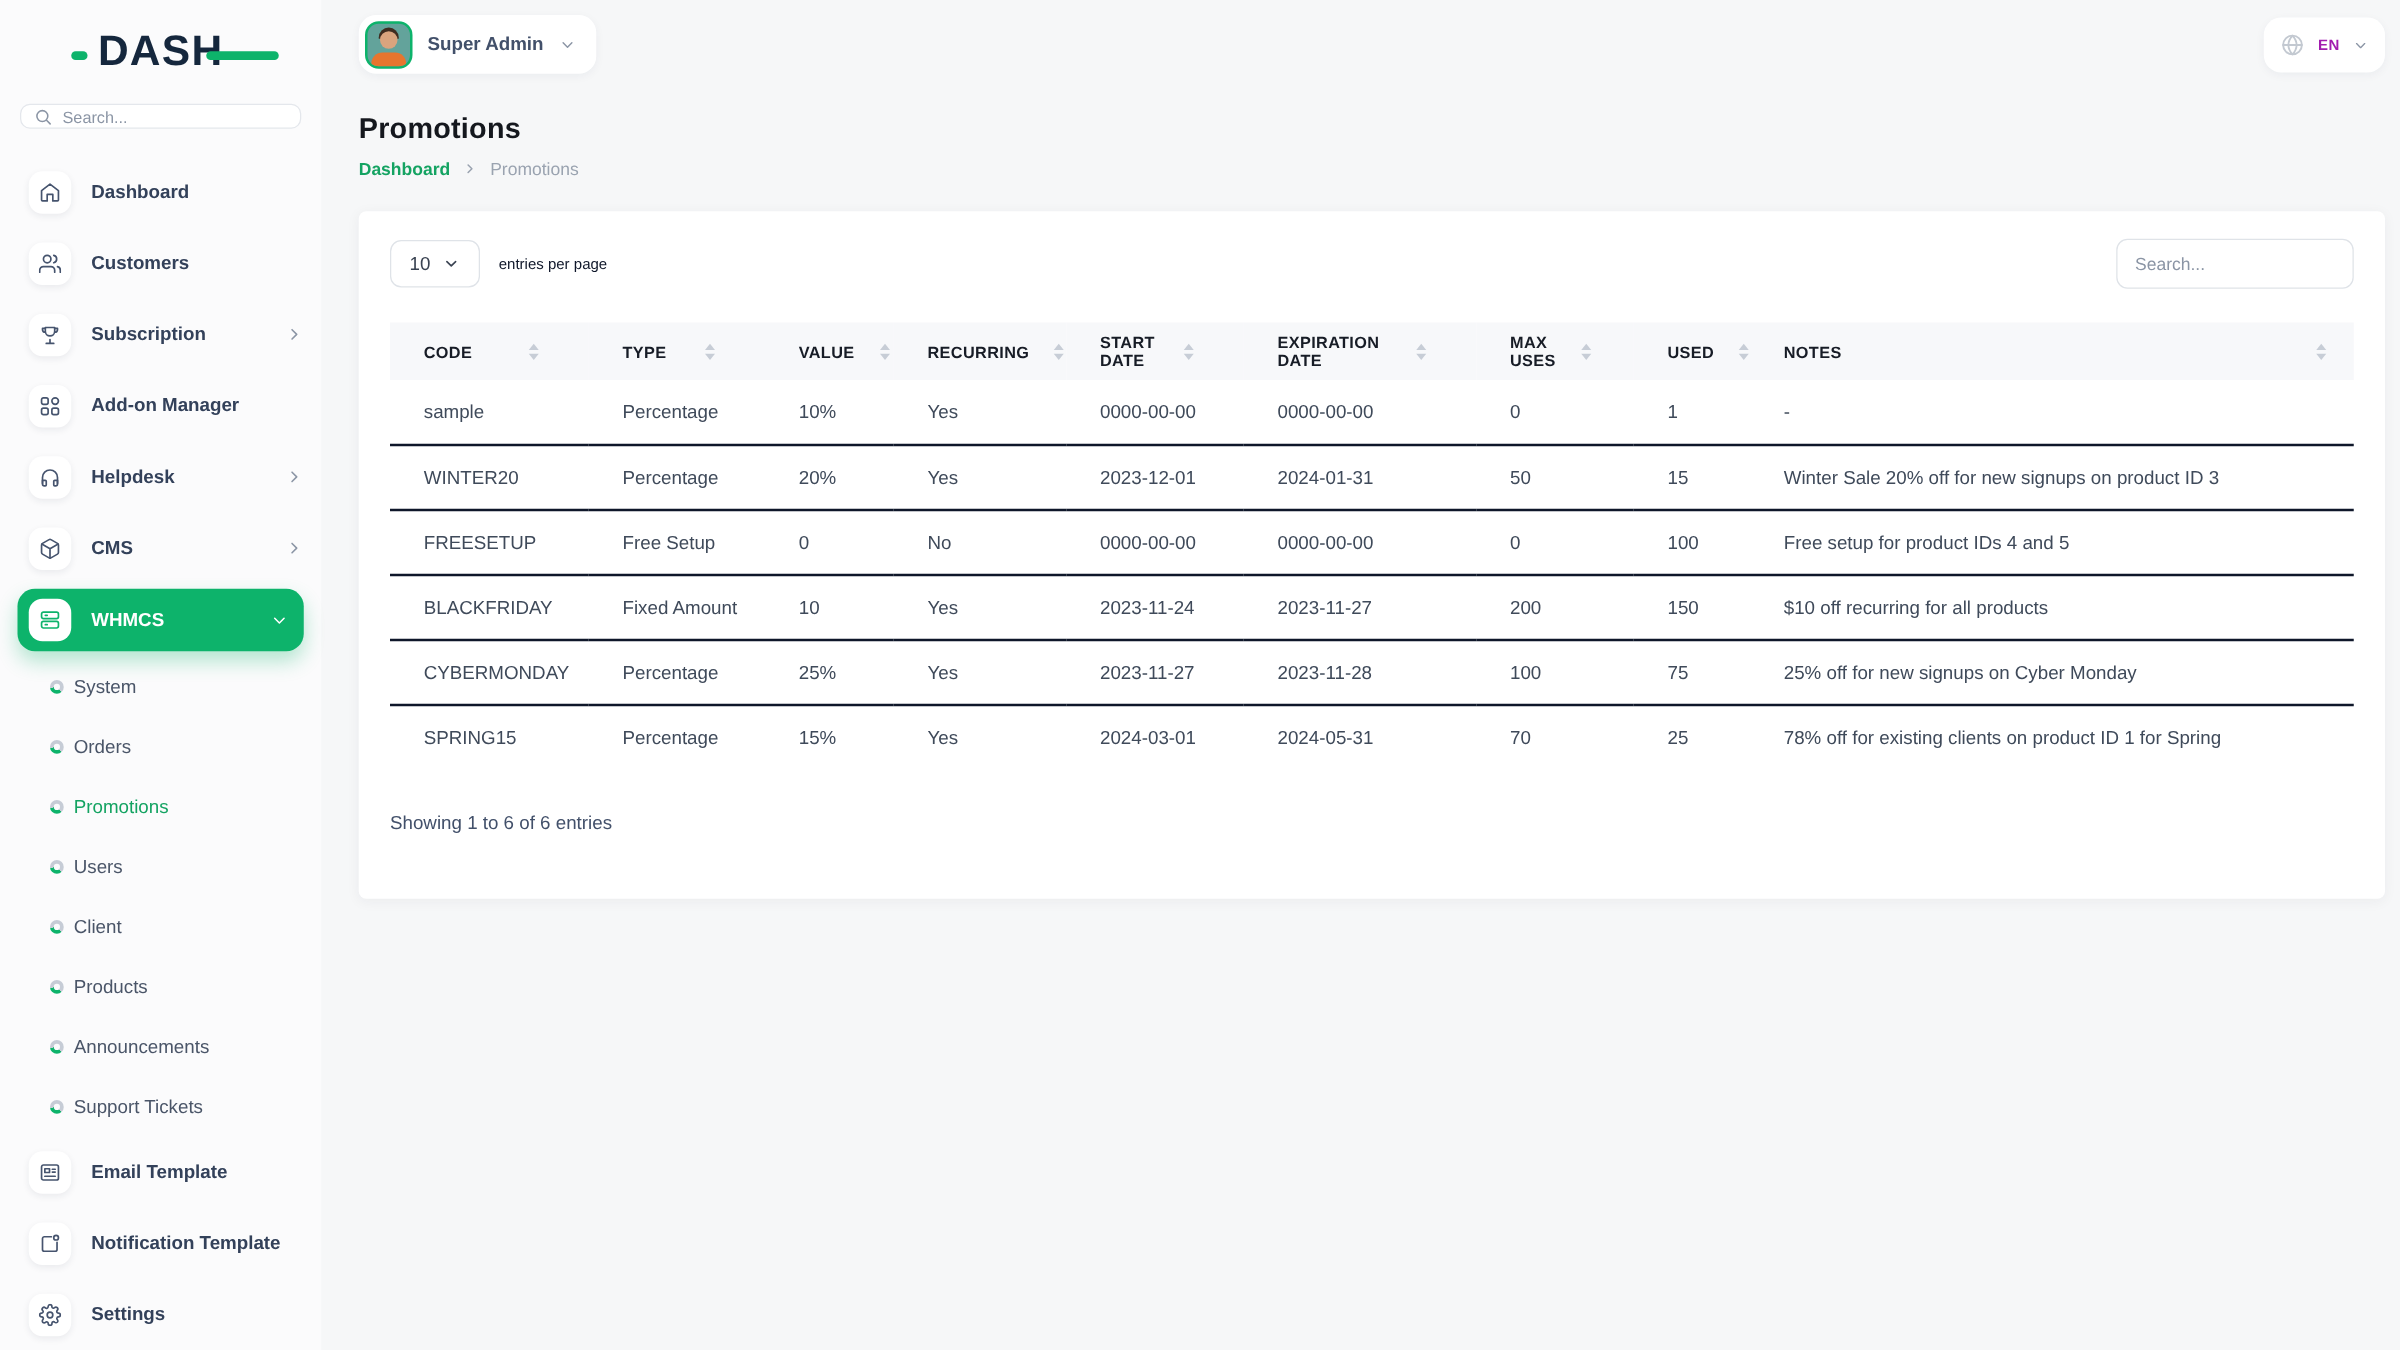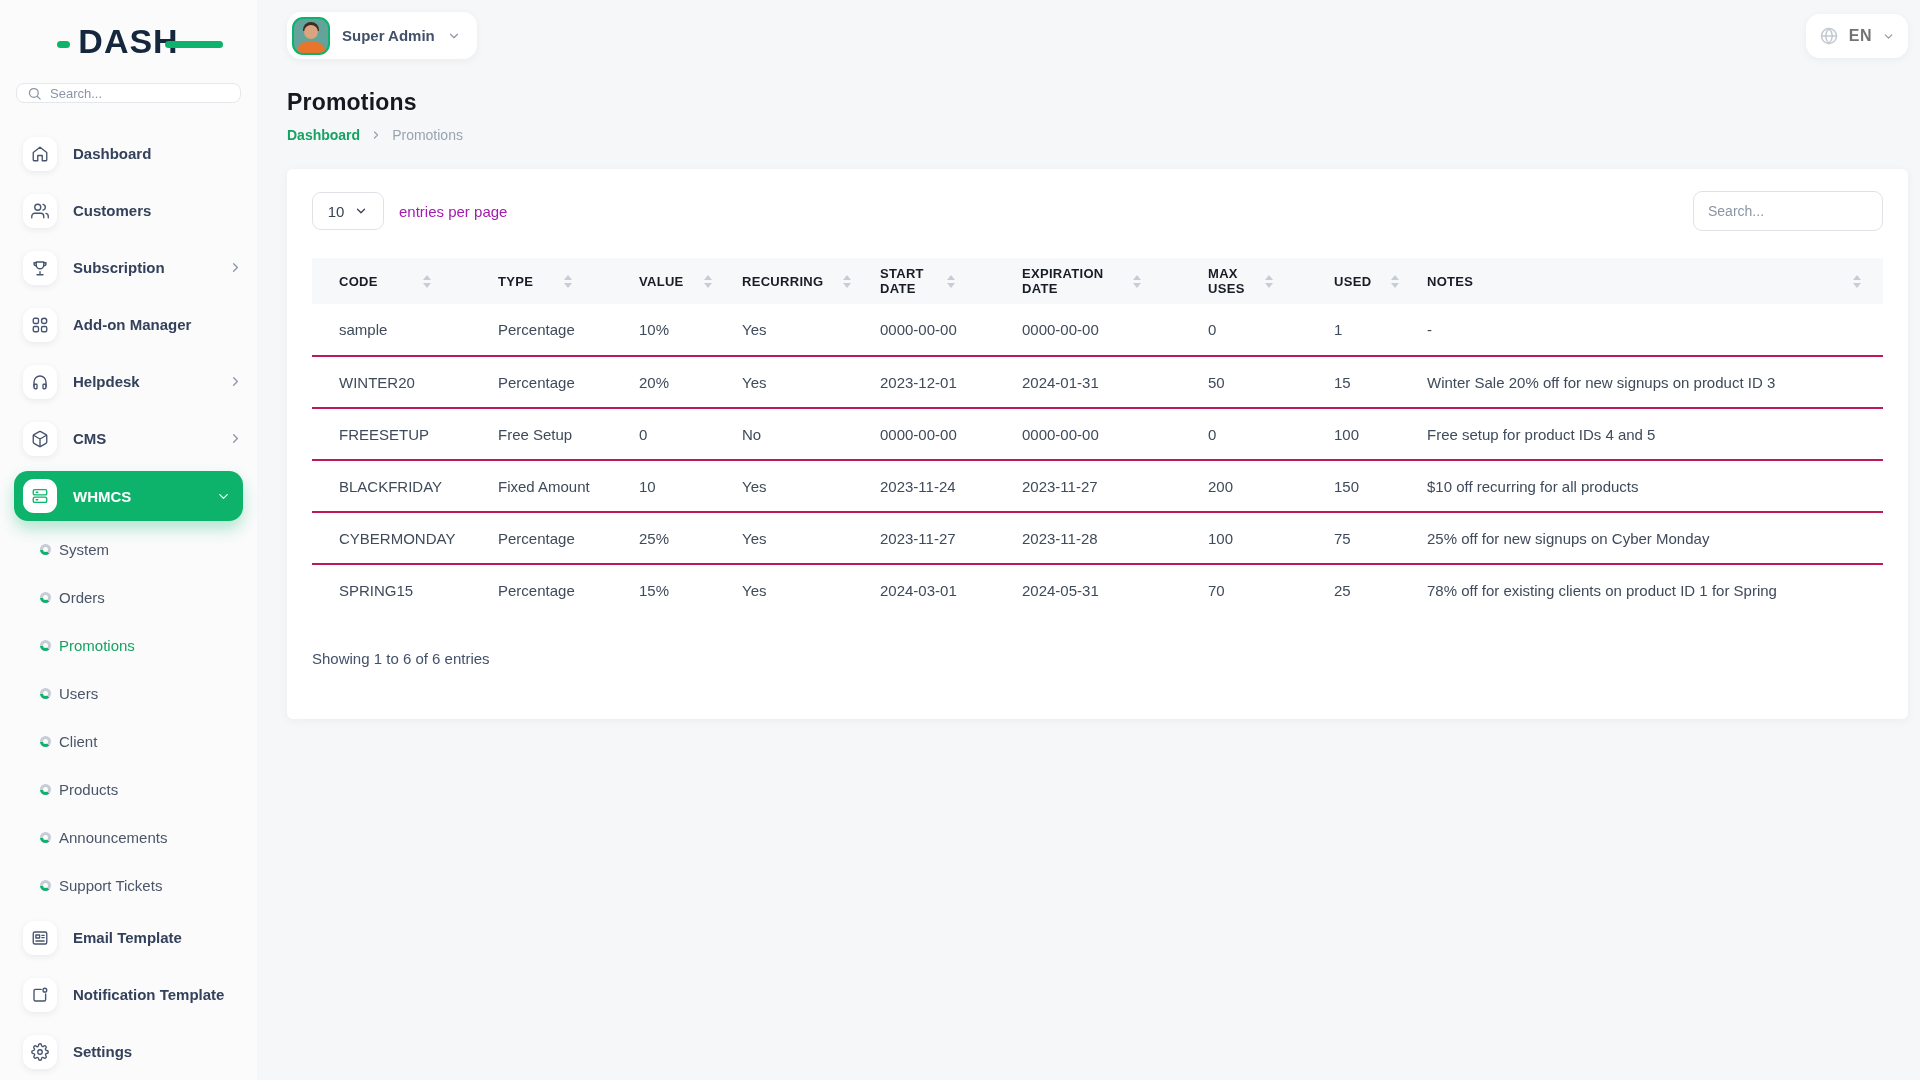--- a/index.html
+++ b/index.html
@@ -84,41 +84,41 @@
   .avatar .hair { position:absolute; top:3px; left:9px; width:16px; height:9px; background:#3e2c20; border-radius:8px 8px 0 0; }
   .avatar .head { position:absolute; top:6px; left:10px; width:14px; height:14px; border-radius:50%; background:#d9a47e; }
   .avatar .shirt { position:absolute; bottom:-2px; left:3px; width:28px; height:13px; background:#e7752e; border-radius:9px 9px 0 0; }
   .user-name { font-size:15px; font-weight:600; color:#42506a; }
   .chip-chevron { color:#8b95a5; }
   .lang-chip {
     background:#fff; border-radius:14px; height:44px; margin-top:2px; display:flex; align-items:center;
     gap:10px; padding:0 13px; box-shadow:0 2px 8px rgba(23,40,70,0.05); cursor:pointer;
   }
   .globe { color:#c3c9d1; }
-  .lang-code { font-size:16px; font-weight:700; color:#737373; letter-spacing:0.5px;text-align:right; }
+  .lang-code { font-size:12px; font-weight:700; color:#a21caf; letter-spacing:0.5px;text-align:right; }
 
   .page-title { margin-top:30px; font-size:23px; font-weight:700; color:#15181e; letter-spacing:0.2px; }
   .breadcrumb { margin-top:11px; display:flex; align-items:center; gap:10px; font-size:14px; }
   .crumb-link { color:#14a362; font-weight:600; cursor:pointer; }
   .crumb-sep { color:#9aa3b0; }
   .crumb-current { color:#9aa3b0; }
 
   
   .card {
     margin-top:26px; background:#fff; border-radius:6px; width:1621px;
     box-shadow:0 2px 10px rgba(30,41,59,0.05); padding:22px 25px 52px;
   }
   .card-controls { display:flex; align-items:center; justify-content:space-between; }
   .left-controls { display:flex; align-items:center; gap:15px; }
   .page-size {
     width:72px; height:38px; border:1px solid #dfe3e8; border-radius:9px;
     display:flex; align-items:center; justify-content:center; gap:10px; cursor:pointer;
     font-size:15px; color:#3a4352;
   }
-  .entries-label { font-size:15px; color:#a21caf; }
+  .entries-label { font-size:12px; color:#0f172a; }
   .table-search {
     width:190px; height:40px; border:1px solid #dfe3e8; border-radius:9px; background:#fff;
     display:flex; align-items:center; padding:0 14px;
   }
   .table-search input {
     border:none; outline:none; width:100%; font-size:14px; color:#3e4756; font-family:inherit; background:transparent;
   }
   .table-search input::placeholder { color:#8b95a5; }
 
   table.promo { width:100%; border-collapse:collapse; margin-top:27px; table-layout:fixed; }
@@ -128,21 +128,21 @@
   thead th {
     background:#f7f8fa; height:46px; text-align:left; font-size:13px; font-weight:700;
     color:#171c26; letter-spacing:0.3px; padding:0 40px 0 27px; cursor:pointer;
   }
   thead th .th-inner { display:flex; align-items:center; justify-content:space-between; gap:20px; }
   thead th:last-child { padding-right:22px; }
   .sort { display:inline-flex; flex-direction:column; gap:3px; flex:0 0 auto; }
   .tri-up { width:0; height:0; border-left:4px solid transparent; border-right:4px solid transparent; border-bottom:5px solid #c7cdd6; }
   .tri-down { width:0; height:0; border-left:4px solid transparent; border-right:4px solid transparent; border-top:5px solid #c7cdd6; }
   tbody td { height:52px; font-size:15px; color:#3f4a5a; padding:0 10px 0 27px; white-space:nowrap; overflow:hidden; }
-  tbody tr + tr td { border-top:2px solid #be185d; }
+  tbody tr + tr td { border-top:2px solid #0f172a; }
   .table-footer { margin-top:34px; font-size:15px; color:#42506a; }
 </style>
 </head>
 <body>
 
 <aside class="sidebar">
   <div class="logo-wrap">
     <span class="logo-text">DASH</span>
   </div>
 

